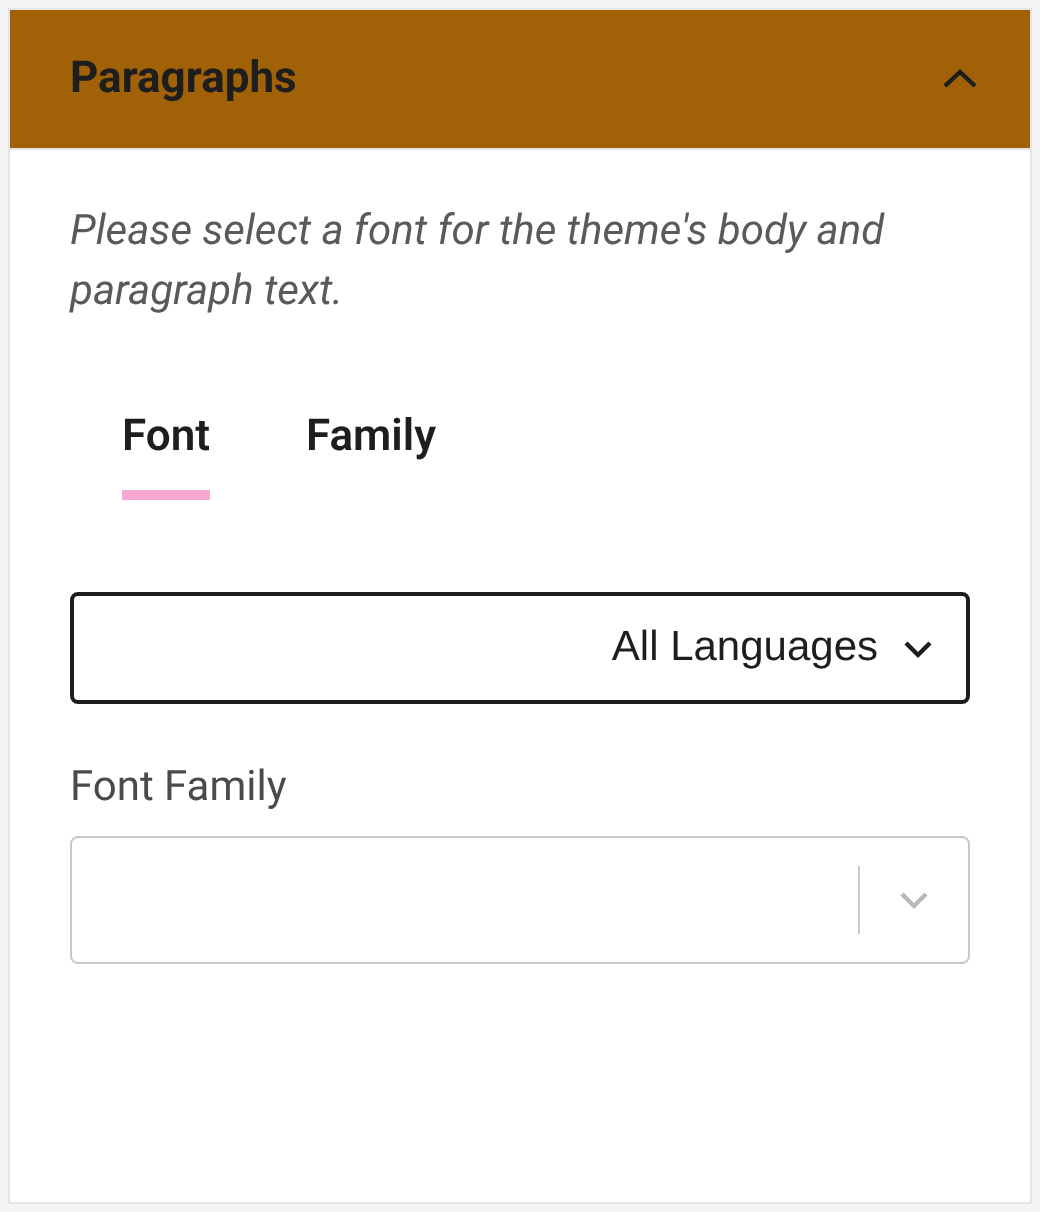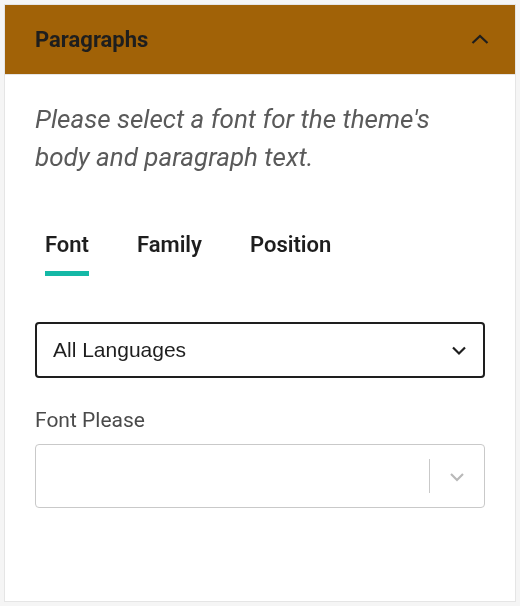--- a/index.html
+++ b/index.html
@@ -37,42 +37,43 @@
     display: flex;
     align-items: center;
     justify-content: center;
   }
   .chevron-up svg { stroke: #1e1e1e; stroke-width: 2.2; fill: none; }
   .panel-body {
     padding: 26px 30px 0 30px;
     flex: 1;
   }
   .description {
-    font-size: 26px;
+    font-size: 21px;
     font-style: italic;
     color: #5a5a5a;
     line-height: 1.45;
-    margin-bottom: 56px;
+    margin-bottom: 44px;
   }
   .tabs {
     display: flex;
     gap: 48px;
     padding-left: 10px;
     margin-bottom: 46px;
   }
   .tab {
     font-size: 22px;
     font-weight: 600;
     color: #1e1e1e;
     padding-bottom: 14px;
     cursor: pointer;
     border-bottom: 5px solid transparent;
   }
   .tab.active {
-    border-bottom: 5px solid #14b8a6;
+    border-bottom: 5px solid #f9a8d4;
+    margin-left: 16px;
   }
   .field {
     margin-bottom: 30px;
   }
   .field-label {
     font-size: 21px;
     color: #4a4a4a;
     margin-bottom: 12px;
     display: block;
   }
@@ -85,21 +86,21 @@
     height: 56px;
     border: 2px solid #1e1e1e;
     border-radius: 4px;
     background: #fff;
     font-size: 21px;
     color: #1e1e1e;
     padding: 0 44px 0 16px;
     appearance: none;
     -webkit-appearance: none;
     cursor: pointer;
-    text-align: left;
+    text-align: right;
   }
   .select-caret {
     position: absolute;
     right: 18px;
     top: 50%;
     transform: translateY(-50%);
     pointer-events: none;
   }
   .select-caret svg { stroke: #1e1e1e; stroke-width: 2.2; fill: none; }
   .combo {
@@ -149,36 +150,35 @@
     </span>
   </div>
 
   <div class="panel-body">
 
     <p class="description">Please select a font for the theme's body and paragraph text.</p>
 
     <div class="tabs">
       <div class="tab active">Font</div>
       <div class="tab">Family</div>
-      <div class="tab">Position</div>
     </div>
 
     <div class="field">
       <div class="select-wrap">
         <button class="select-lang">All Languages</button>
         <span class="select-caret">
           <svg width="16" height="10" viewBox="0 0 16 10">
               <polyline points="2,2 8,8 14,2"></polyline>
             </svg>
         </span>
       </div>
     </div>
 
     <div class="field">
-      <label class="field-label">Font Please</label>
+      <label class="field-label">Font Family</label>
       <div class="combo">
         <input class="combo-input" type="text" value="" style="">
         <div class="combo-divider"></div>
         <div class="combo-toggle">
           <span>
             <svg width="16" height="10" viewBox="0 0 16 10">
                 <polyline points="2,2 8,8 14,2"></polyline>
               </svg>
           </span>
         </div>

